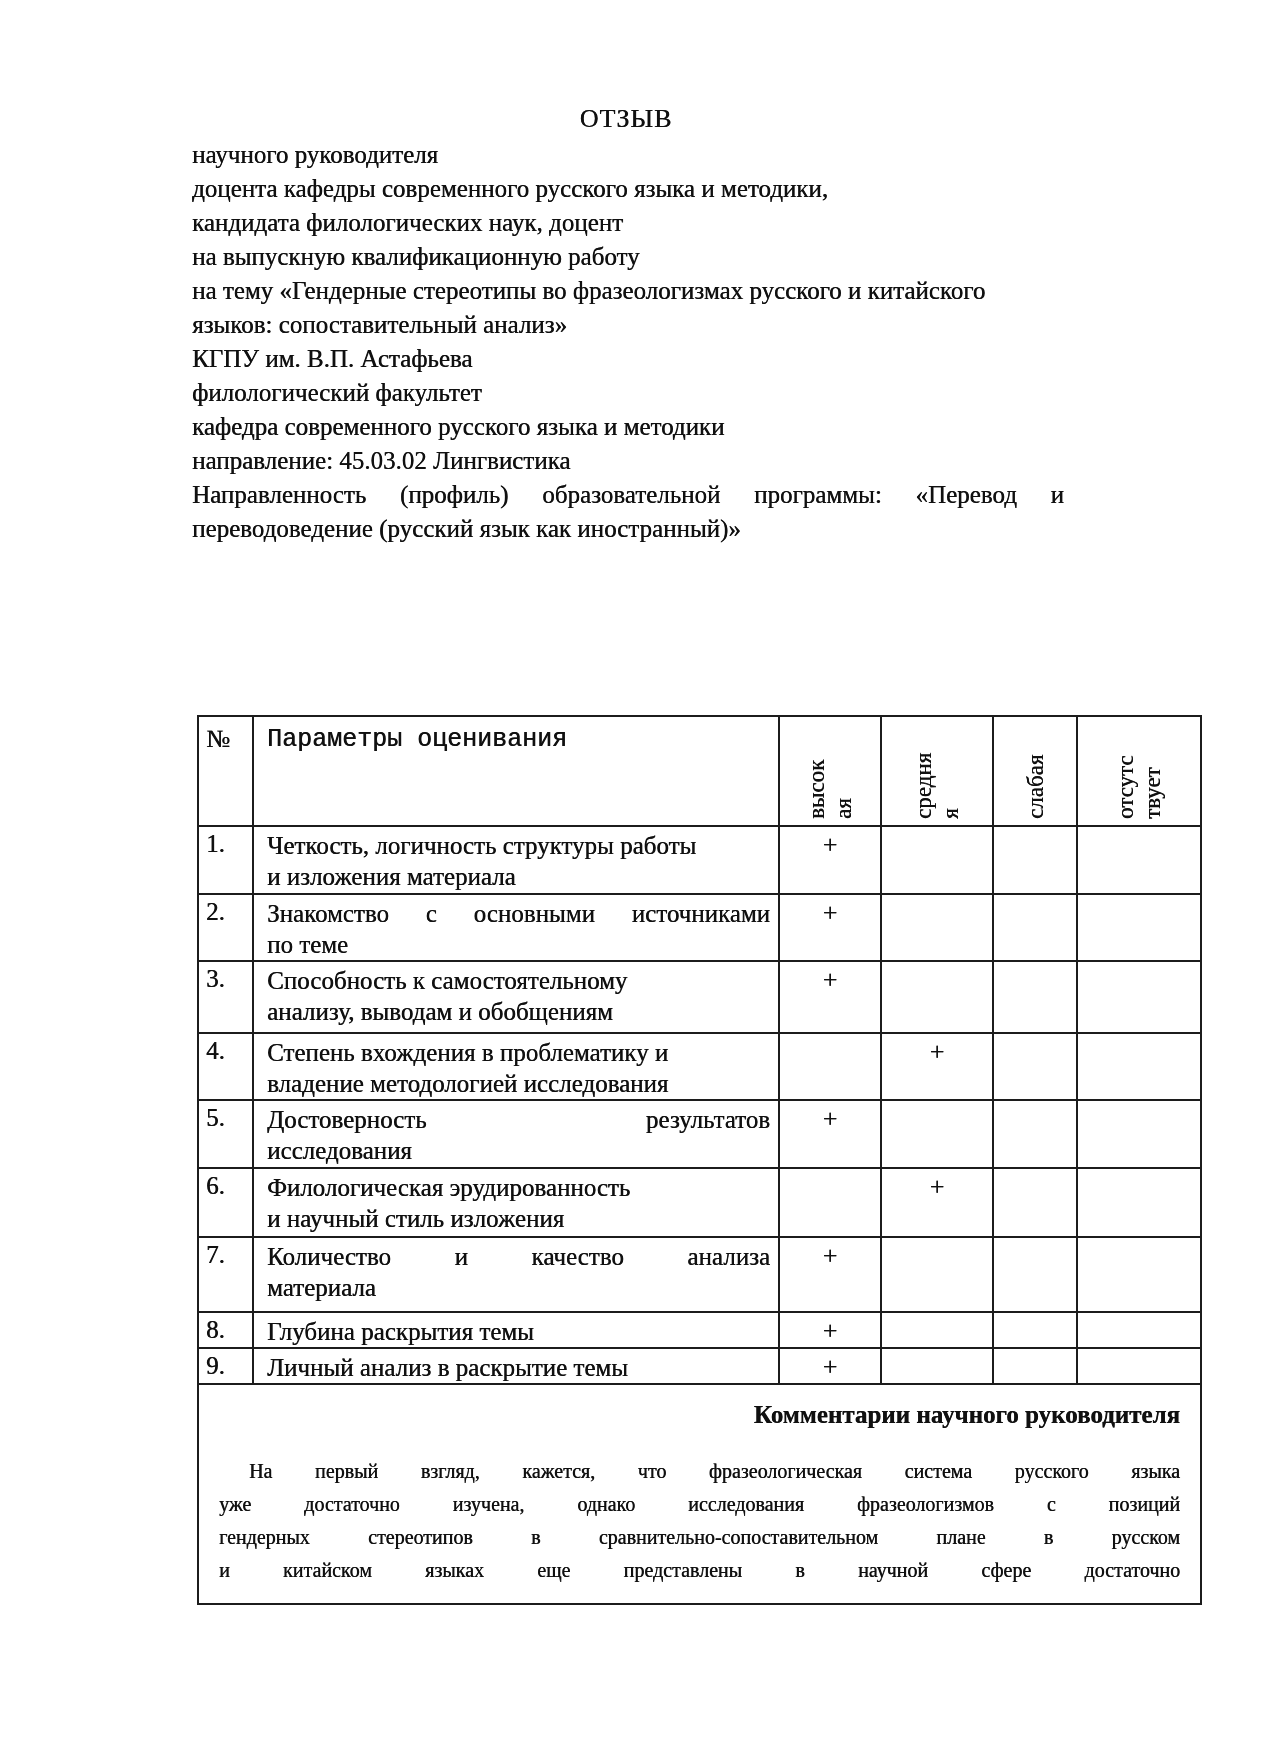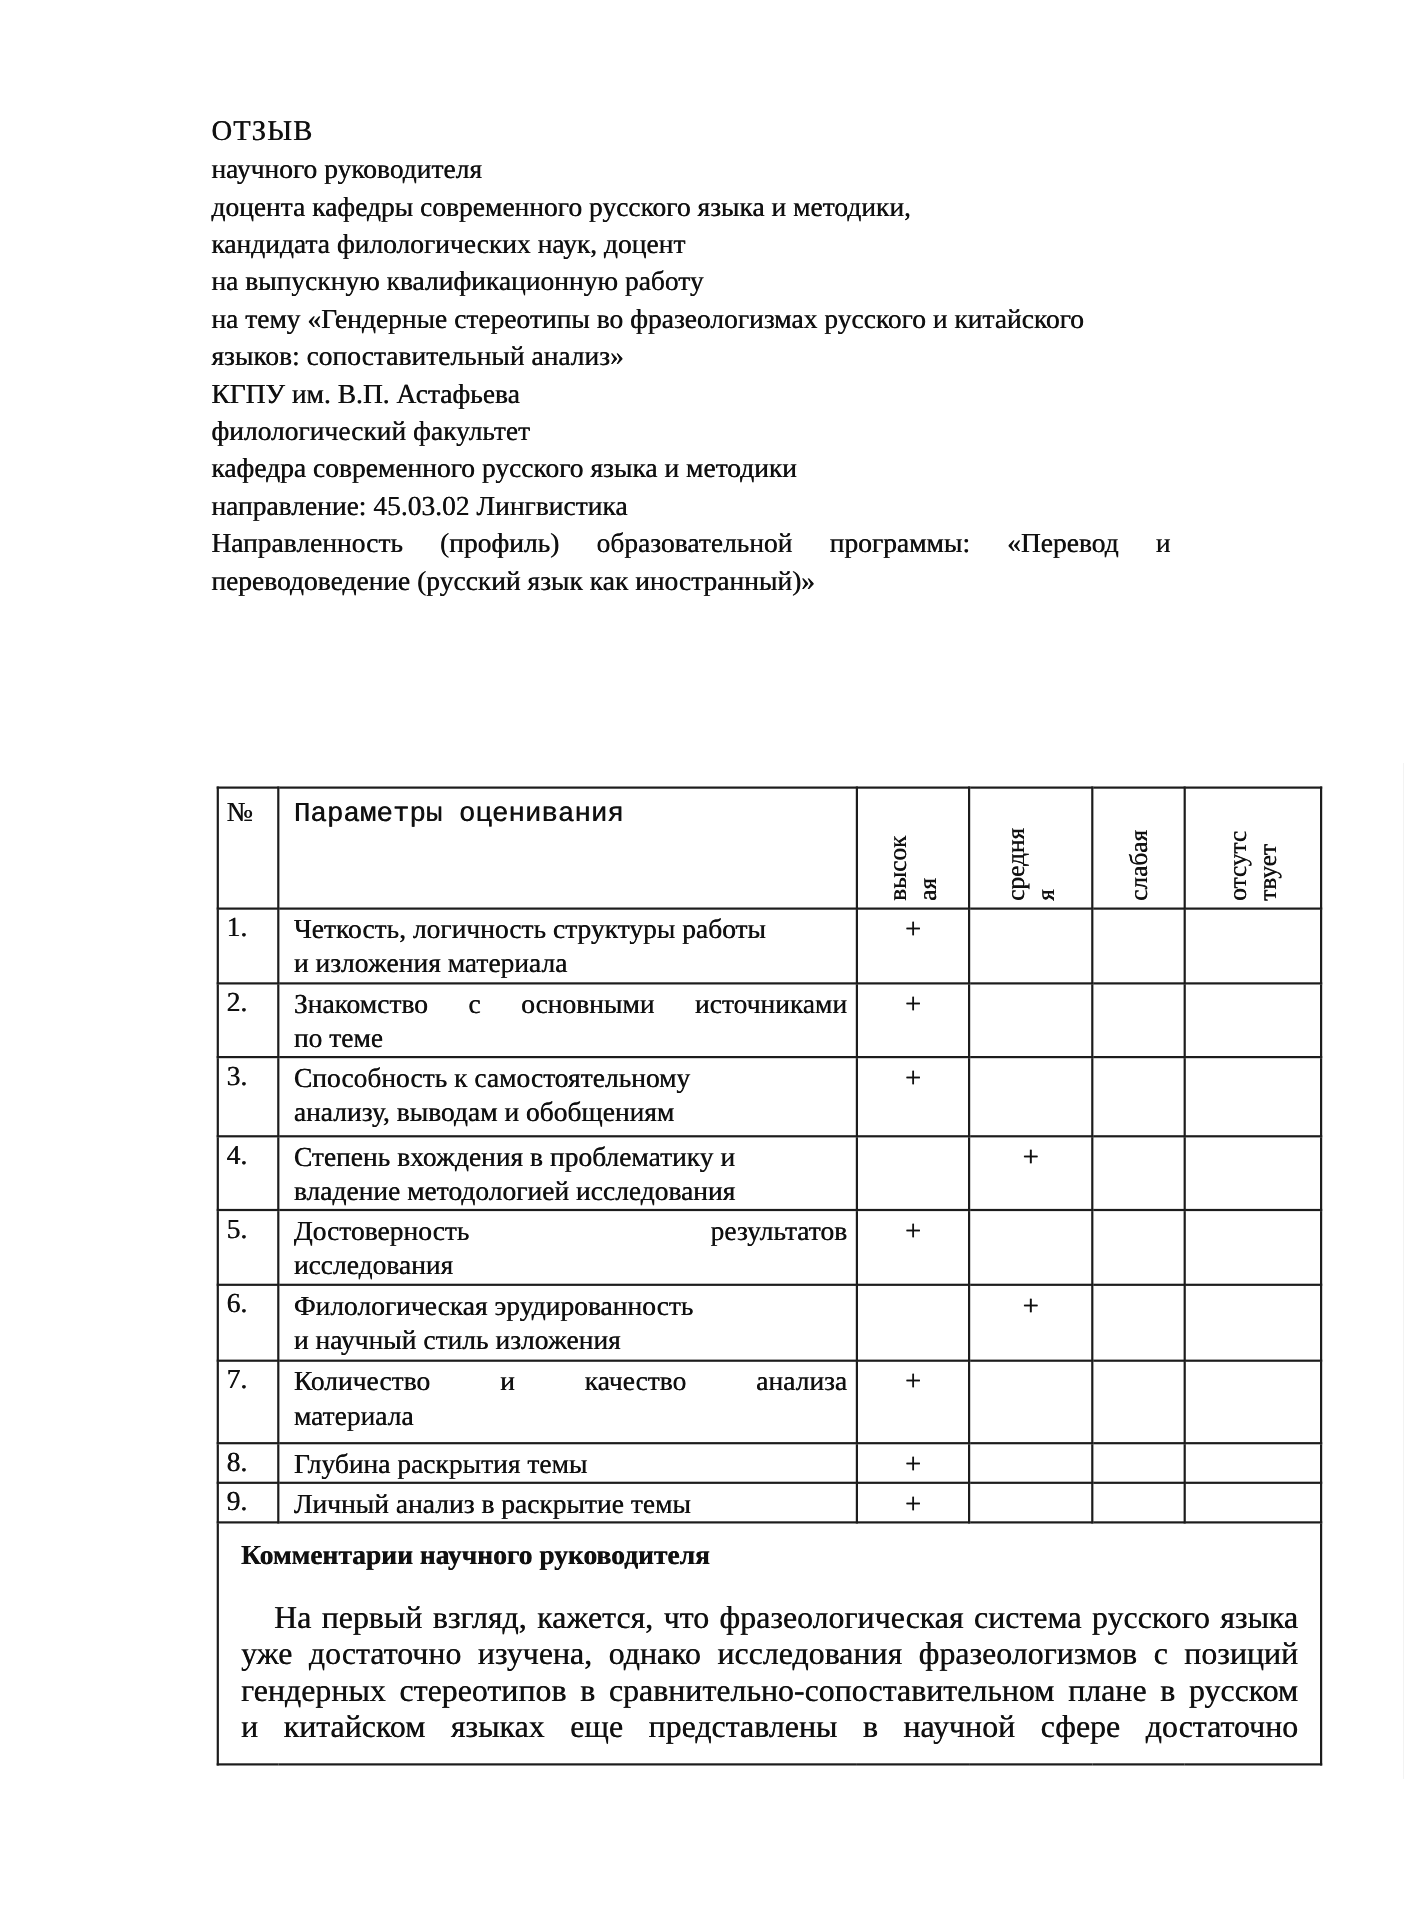--- a/index.html
+++ b/index.html
@@ -4,21 +4,21 @@
 <style>
   html,body { margin:0; padding:0; background:#e8e8e8; }
   .page {
     position:relative; width:1276px; height:1755px;
     background:#ffffff; margin:0 auto; overflow:hidden;
     font-family:"Liberation Serif", serif; color:#101010;
     text-shadow:0.4px 0 0 #1a1a1a;
   }
   .doc-title {
     position:absolute; top:104px; left:192px; width:868px;
-    font-size:26px; letter-spacing:1px;
+    text-align:center; font-size:26px; letter-spacing:1px;
   }
   .header-block {
     position:absolute; top:138px; left:192px; width:872px;
     font-size:25px; line-height:34px;
   }
   .hline { white-space:nowrap; }
   .hline.justify-last { text-align:justify; text-align-last:justify; white-space:normal; }
   .eval-table {
     position:absolute; top:715px; left:197px; width:1003px;
     border-collapse:collapse; table-layout:fixed;
@@ -33,22 +33,22 @@
   .head-row td { position:relative; }
   .rot {
     position:absolute; left:50%; top:50%;
     transform:translate(-50%,-50%) rotate(-90deg);
     width:96px; white-space:pre-line;
     font-size:23px; line-height:27px; text-align:left;
   }
   .head-num   { padding:8px 2px 0 7px !important; }
   .head-param { padding:8px 8px 0 13px !important;font-family:Liberation Mono, monospace; }
   .comments-cell { padding:14px 20px 0 20px !important; }
-  .comments-heading { text-align:left; font-weight:bold; font-size:25px; line-height:32px; }
-  .cpar { margin-top:24px; font-size:29px; }
+  .comments-heading { text-align:right; font-weight:bold; font-size:25px; line-height:32px; }
+  .cpar { margin-top:24px; font-size:20px; }
   .cline { line-height:33px; text-align:justify; text-align-last:justify; }
   .cline.indent { text-indent:30px; }
 </style>
 </head>
 <body>
 
 <div class="page">
 
   <div class="doc-title">ОТЗЫВ</div>
 

